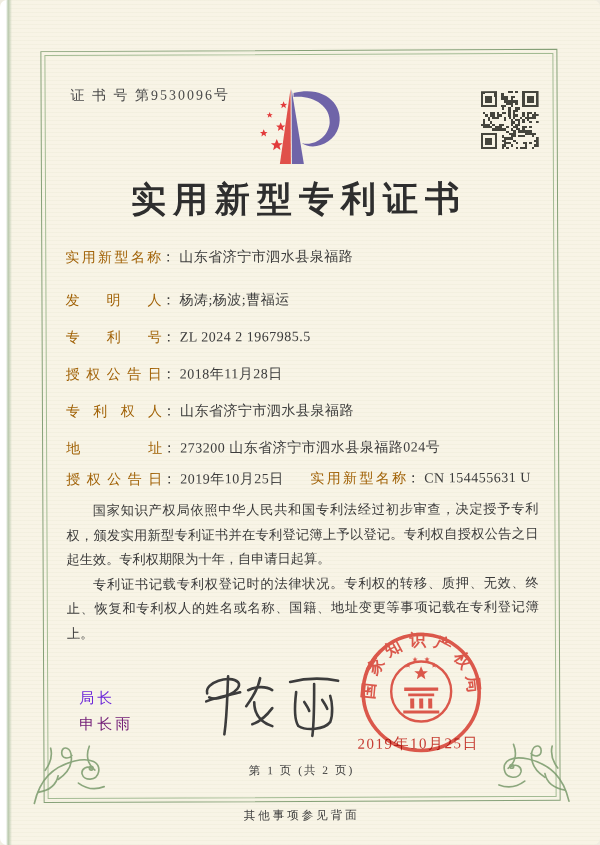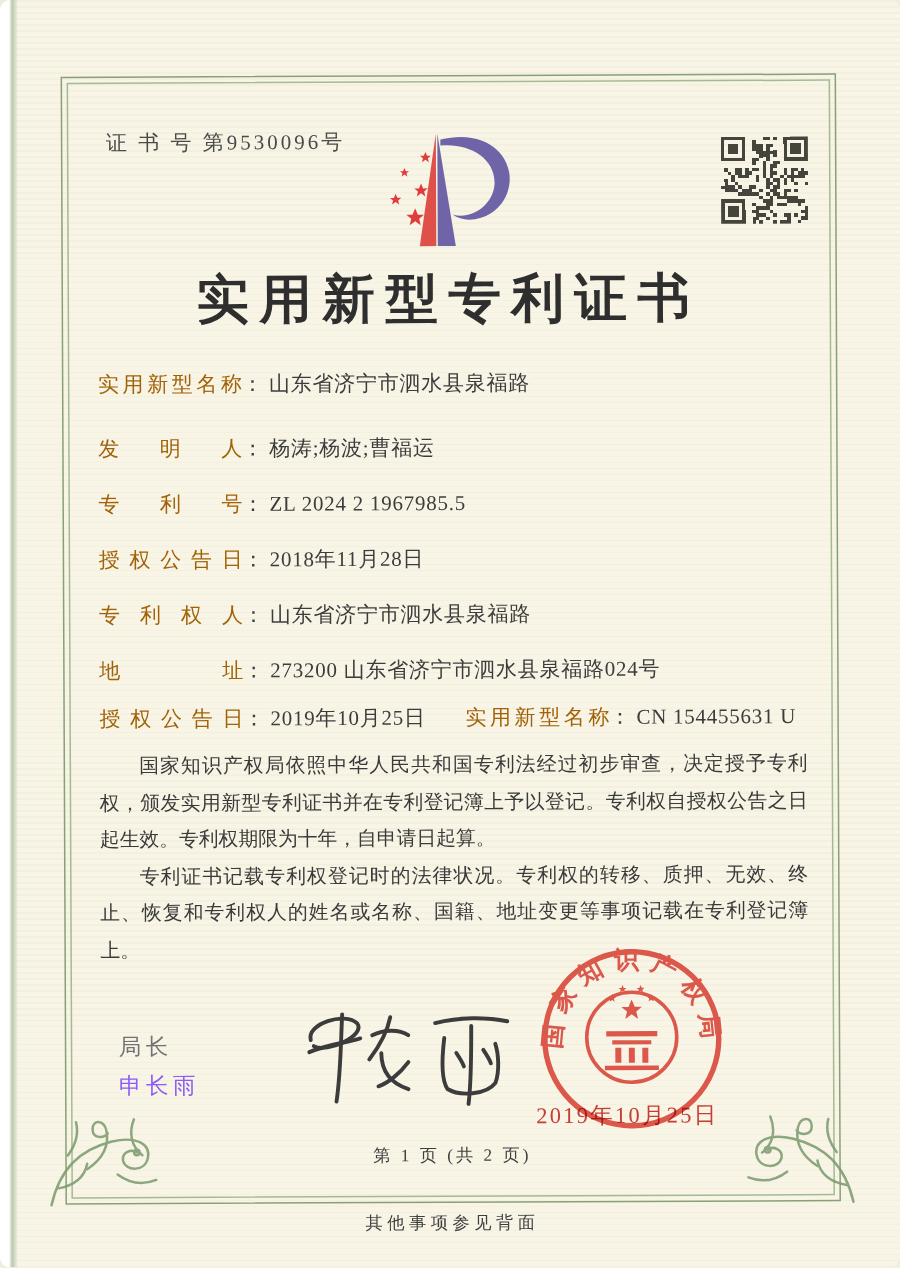--- a/index.html
+++ b/index.html
@@ -32,22 +32,22 @@
   .flabel{display:inline-block;width:96px;text-align:justify;text-align-last:justify;color:#a16207;}
   .fcolon{margin-right:4px;}
   .fvalue{color:#3c3c3c;letter-spacing:.5px;}
   .grant-row{position:absolute;left:66px;top:470px;width:476px;font-size:14px;white-space:nowrap;}
   .grant2{position:absolute;left:244px;top:0;}
 
   .paras{position:absolute;left:66px;top:498px;width:472px;font-size:13.2px;line-height:24.5px;
         text-align:justify;color:#3a3a3a;}
   .paras p{margin:0;text-indent:2em;}
 
-  .sig-title{position:absolute;left:78px;top:688px;font-size:15px;letter-spacing:3px;color:#737373;}
-  .sig-name{position:absolute;left:78px;top:714px;font-size:15px;letter-spacing:3px;color:#8b5cf6;}
+  .sig-title{position:absolute;left:78px;top:688px;font-size:15px;letter-spacing:3px;color:#6d28d9;}
+  .sig-name{position:absolute;left:78px;top:714px;font-size:15px;letter-spacing:3px;color:#701a75;}
   .signature{position:absolute;left:193px;top:668px;width:165px;height:80px;}
 
   .seal{position:absolute;left:357px;top:630px;width:126px;height:126px;mix-blend-mode:multiply;opacity:.92;}
   .seal-ring-text{font-size:16.5px;letter-spacing:6.5px;font-weight:700;
         font-family:"Liberation Serif","DejaVu Serif",serif;}
   .seal-date{position:absolute;left:356px;top:735px;font-size:15px;letter-spacing:1.5px;
         color:#c63d33;mix-blend-mode:multiply;}
 
   .page-no{position:absolute;left:0;right:0;top:763px;text-align:center;font-size:11.5px;
         letter-spacing:2px;color:#3e3e3e;}

